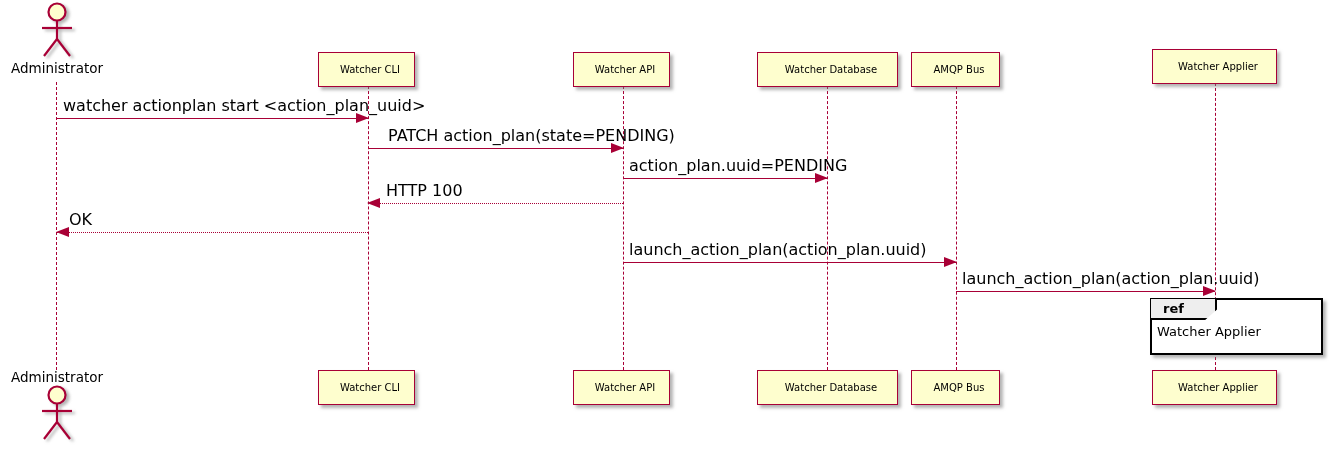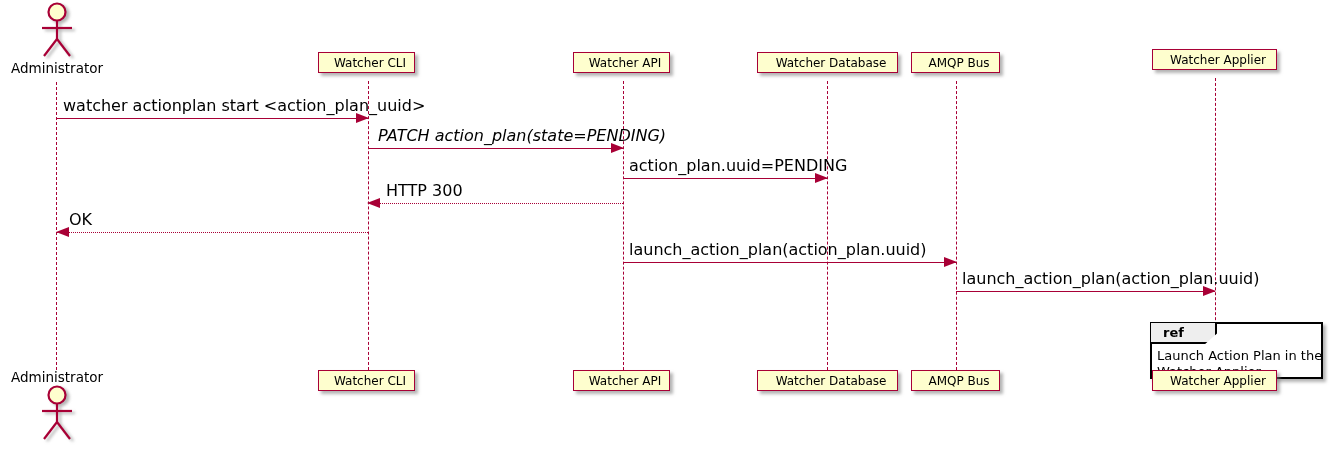--- a/index.html
+++ b/index.html
@@ -5,53 +5,52 @@
   :root{
     --line:#A80036;
     --pfill:#FEFECE;
     --txt:#000000;
     --refhead:#EEEEEE;
     --shadow:rgba(120,120,120,0.55);
   }
   *{margin:0;padding:0;box-sizing:border-box;}
   html,body{background:#ffffff;}
   body{font-family:"DejaVu Sans","Liberation Sans",sans-serif;color:var(--txt);}
-  .diagram{position:relative;width:1330px;height:456px;background:#ffffff;overflow:hidden;}
+  .diagram{position:relative;width:1330px;height:456px;background:#ffffff;overflow:hidden;text-align:right;}
 
   
   .lifeline{position:absolute;width:0;border-left:1px dashed var(--line);}
 
   
   .pbox{
-    position:absolute;height:21px;background:var(--pfill);
+    position:absolute;height:35px;background:var(--pfill);
     border:1.6px solid var(--line);
     box-shadow:3px 3px 3px var(--shadow);
     display:flex;align-items:center;justify-content:center;
-    font-size:12px;white-space:nowrap;padding-left:7px;
+    font-size:10px;white-space:nowrap;padding-left:7px;
   }
 
   
   .actor{position:absolute;display:flex;flex-direction:column;align-items:center;width:114px;}
   .actor svg{filter:drop-shadow(3px 2px 1.5px var(--shadow));}
   .actor-label{font-size:13.5px;white-space:nowrap;line-height:16px;}
 
   
   .msg{position:absolute;height:0;}
   .msg-line{position:absolute;left:0;right:0;top:0;border-top:1px solid var(--line);}
   .msg.dashed .msg-line{border-top-style:dotted;border-top-width:1.4px;}
   .msg-label{position:absolute;bottom:3px;font-size:16px;white-space:nowrap;}
   .arr{position:absolute;width:0;height:0;border-style:solid;}
   .arr.right{right:-1px;top:-5px;border-width:5px 0 5px 13px;border-color:transparent transparent transparent var(--line);}
   .arr.left{left:-1px;top:-5px;border-width:5px 13px 5px 0;border-color:transparent var(--line) transparent transparent;}
 
   
   .refbox{
     position:absolute;background:#ffffff;border:2px solid #000000;
     box-shadow:3px 3px 3px var(--shadow);
-    margin-top:24px;
   }
   .ref-head{
     position:absolute;left:-1px;top:-1px;width:66px;height:21px;
     background:var(--refhead);
     border-right:2px solid #000;border-bottom:2px solid #000;
     clip-path:polygon(0 0,100% 0,100% 50%,82% 100%,0 100%);
     display:flex;align-items:center;
     font-weight:bold;font-size:13px;padding-left:12px;
   }
   .ref-body{position:absolute;left:5px;top:24px;font-size:13px;line-height:16px;white-space:nowrap;}
@@ -85,33 +84,33 @@
   <div class="pbox" style="left:911px;top:52px;width:89px;">AMQP Bus</div>
   <div class="pbox" style="left:1152px;top:49px;width:125px;">Watcher Applier</div>
 
   <div class="msg solid" style="left:57px;top:118px;width:311px;">
     <div class="msg-label" style="left:6px;">watcher actionplan start &lt;action_plan_uuid&gt;</div>
     <div class="msg-line"></div>
     <div class="arr right"></div>
   </div>
 
   <div class="msg solid" style="left:368px;top:148px;width:255px;">
-    <div class="msg-label" style="left:10px;font-style:italic;">PATCH action_plan(state=PENDING)</div>
+    <div class="msg-label" style="left:20px;">PATCH action_plan(state=PENDING)</div>
     <div class="msg-line"></div>
     <div class="arr right"></div>
   </div>
 
   <div class="msg solid" style="left:623px;top:178px;width:204px;">
     <div class="msg-label" style="left:6px;">action_plan.uuid=PENDING</div>
     <div class="msg-line"></div>
     <div class="arr right"></div>
   </div>
 
   <div class="msg dashed" style="left:368px;top:203px;width:255px;">
-    <div class="msg-label" style="left:18px;">HTTP 300</div>
+    <div class="msg-label" style="left:18px;">HTTP 100</div>
     <div class="msg-line"></div>
     <div class="arr left"></div>
   </div>
 
   <div class="msg dashed" style="left:57px;top:232px;width:311px;">
     <div class="msg-label" style="left:12px;">OK</div>
     <div class="msg-line"></div>
     <div class="arr left"></div>
   </div>
 
@@ -123,21 +122,20 @@
 
   <div class="msg solid" style="left:956px;top:291px;width:259px;">
     <div class="msg-label" style="left:6px;">launch_action_plan(action_plan.uuid)</div>
     <div class="msg-line"></div>
     <div class="arr right"></div>
   </div>
 
   <div class="refbox" style="left:1150px;top:298px;width:173px;height:57px;">
     <div class="ref-head">ref</div>
     <div class="ref-body">
-      <div>Launch Action Plan in the</div>
       <div>Watcher Applier</div>
     </div>
   </div>
 
   <div class="pbox" style="left:318px;top:370px;width:97px;">Watcher CLI</div>
   <div class="pbox" style="left:573px;top:370px;width:97px;">Watcher API</div>
   <div class="pbox" style="left:757px;top:370px;width:141px;">Watcher Database</div>
   <div class="pbox" style="left:911px;top:370px;width:89px;">AMQP Bus</div>
   <div class="pbox" style="left:1152px;top:370px;width:125px;">Watcher Applier</div>
 

